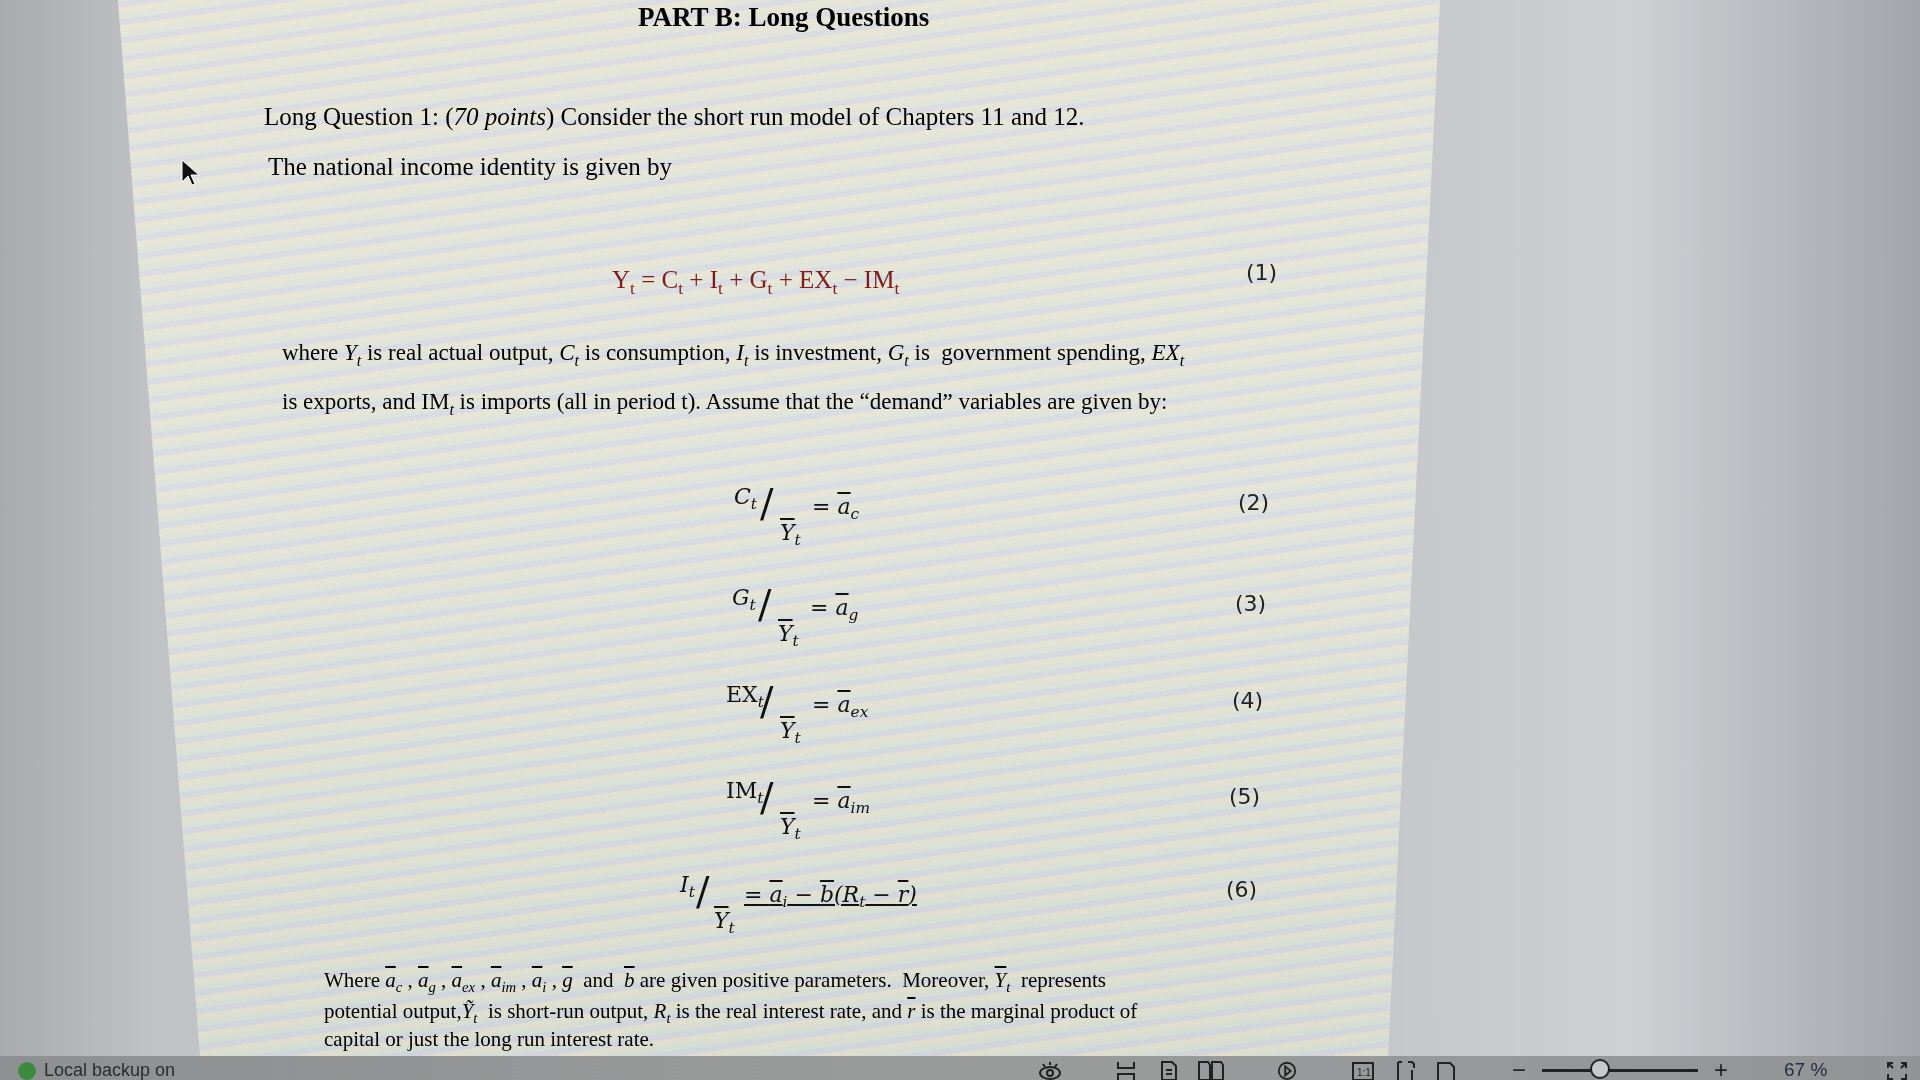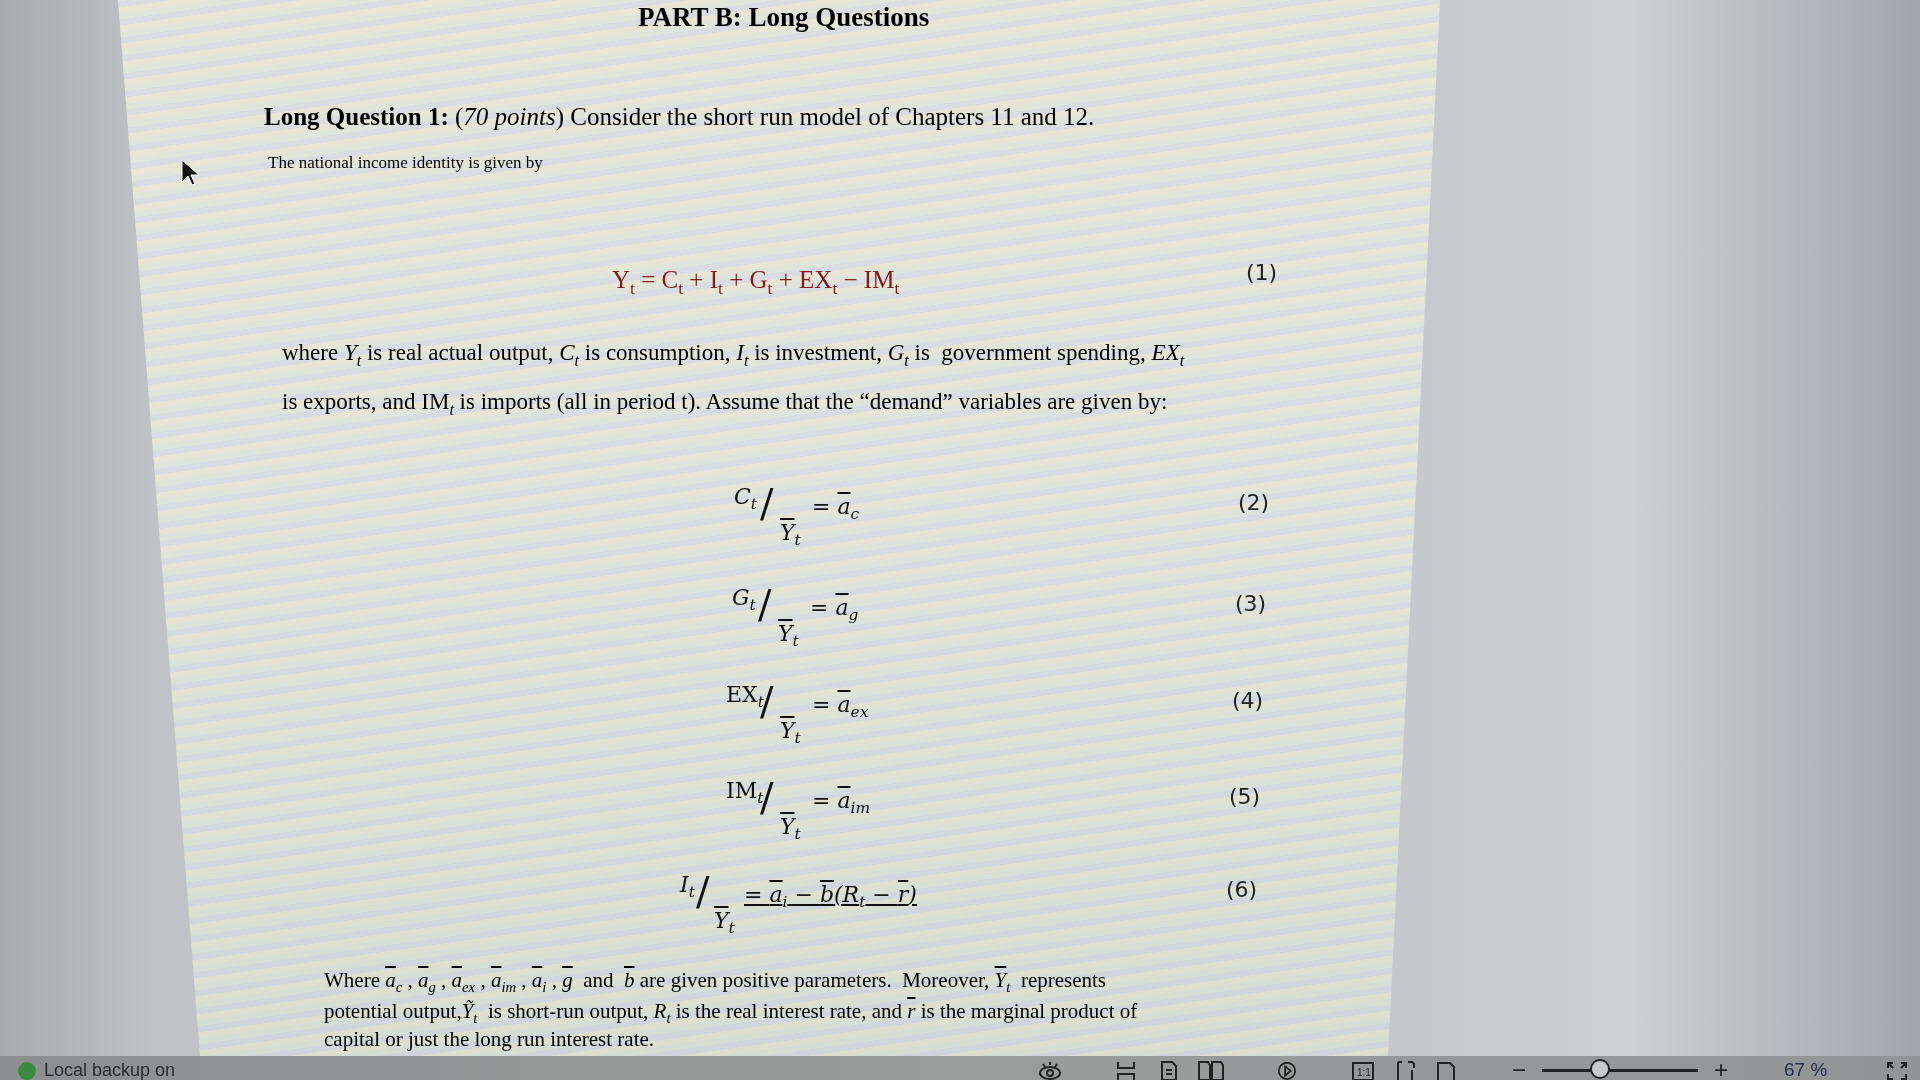--- a/index.html
+++ b/index.html
@@ -21,23 +21,23 @@
       linear-gradient(180deg, #e6e4dc 0%, #e3e3de 45%, #d5d9d2 100%);
     clip-path: polygon(118px 0, 1440px 0, 1388px 1056px, 200px 1056px);
   }
   .t {
     position: absolute;
     color: #000000;
     white-space: nowrap;
   }
   .title { left: 638px; top: 2px; font-size: 27px; font-weight: bold; }
   .q1 { left: 264px; top: 103px; font-size: 25px; }
-  .q1 b { font-weight: bold; }
+  .q1 b { font-weight: normal; }
   .q1 i { }
-  .intro { left: 268px; top: 153px; font-size: 17px; }
+  .intro { left: 268px; top: 153px; font-size: 25px; }
   .eq { position: absolute; font-size: 25px; color: #7f1d1d; white-space: nowrap; }
   .eq1 { left: 612px; top: 266px; }
   .eqnum { position: absolute; font-family: "DejaVu Sans", sans-serif; font-size: 22px; color: #222; }
   .para { left: 282px; font-size: 23px; }
   .p1 { top: 340px; }
   .p2 { top: 389px; }
   .frac { position: absolute; font-family: "DejaVu Serif", serif; font-style: italic; font-size: 22px; color: #111; white-space: nowrap; }
   .frac .num { position: absolute; top: -4px; left: 0; }
   .frac .slash { position: absolute; font-size: 40px; font-style: normal; top: -8px; }
   .frac .den { position: absolute; top: 32px; }

